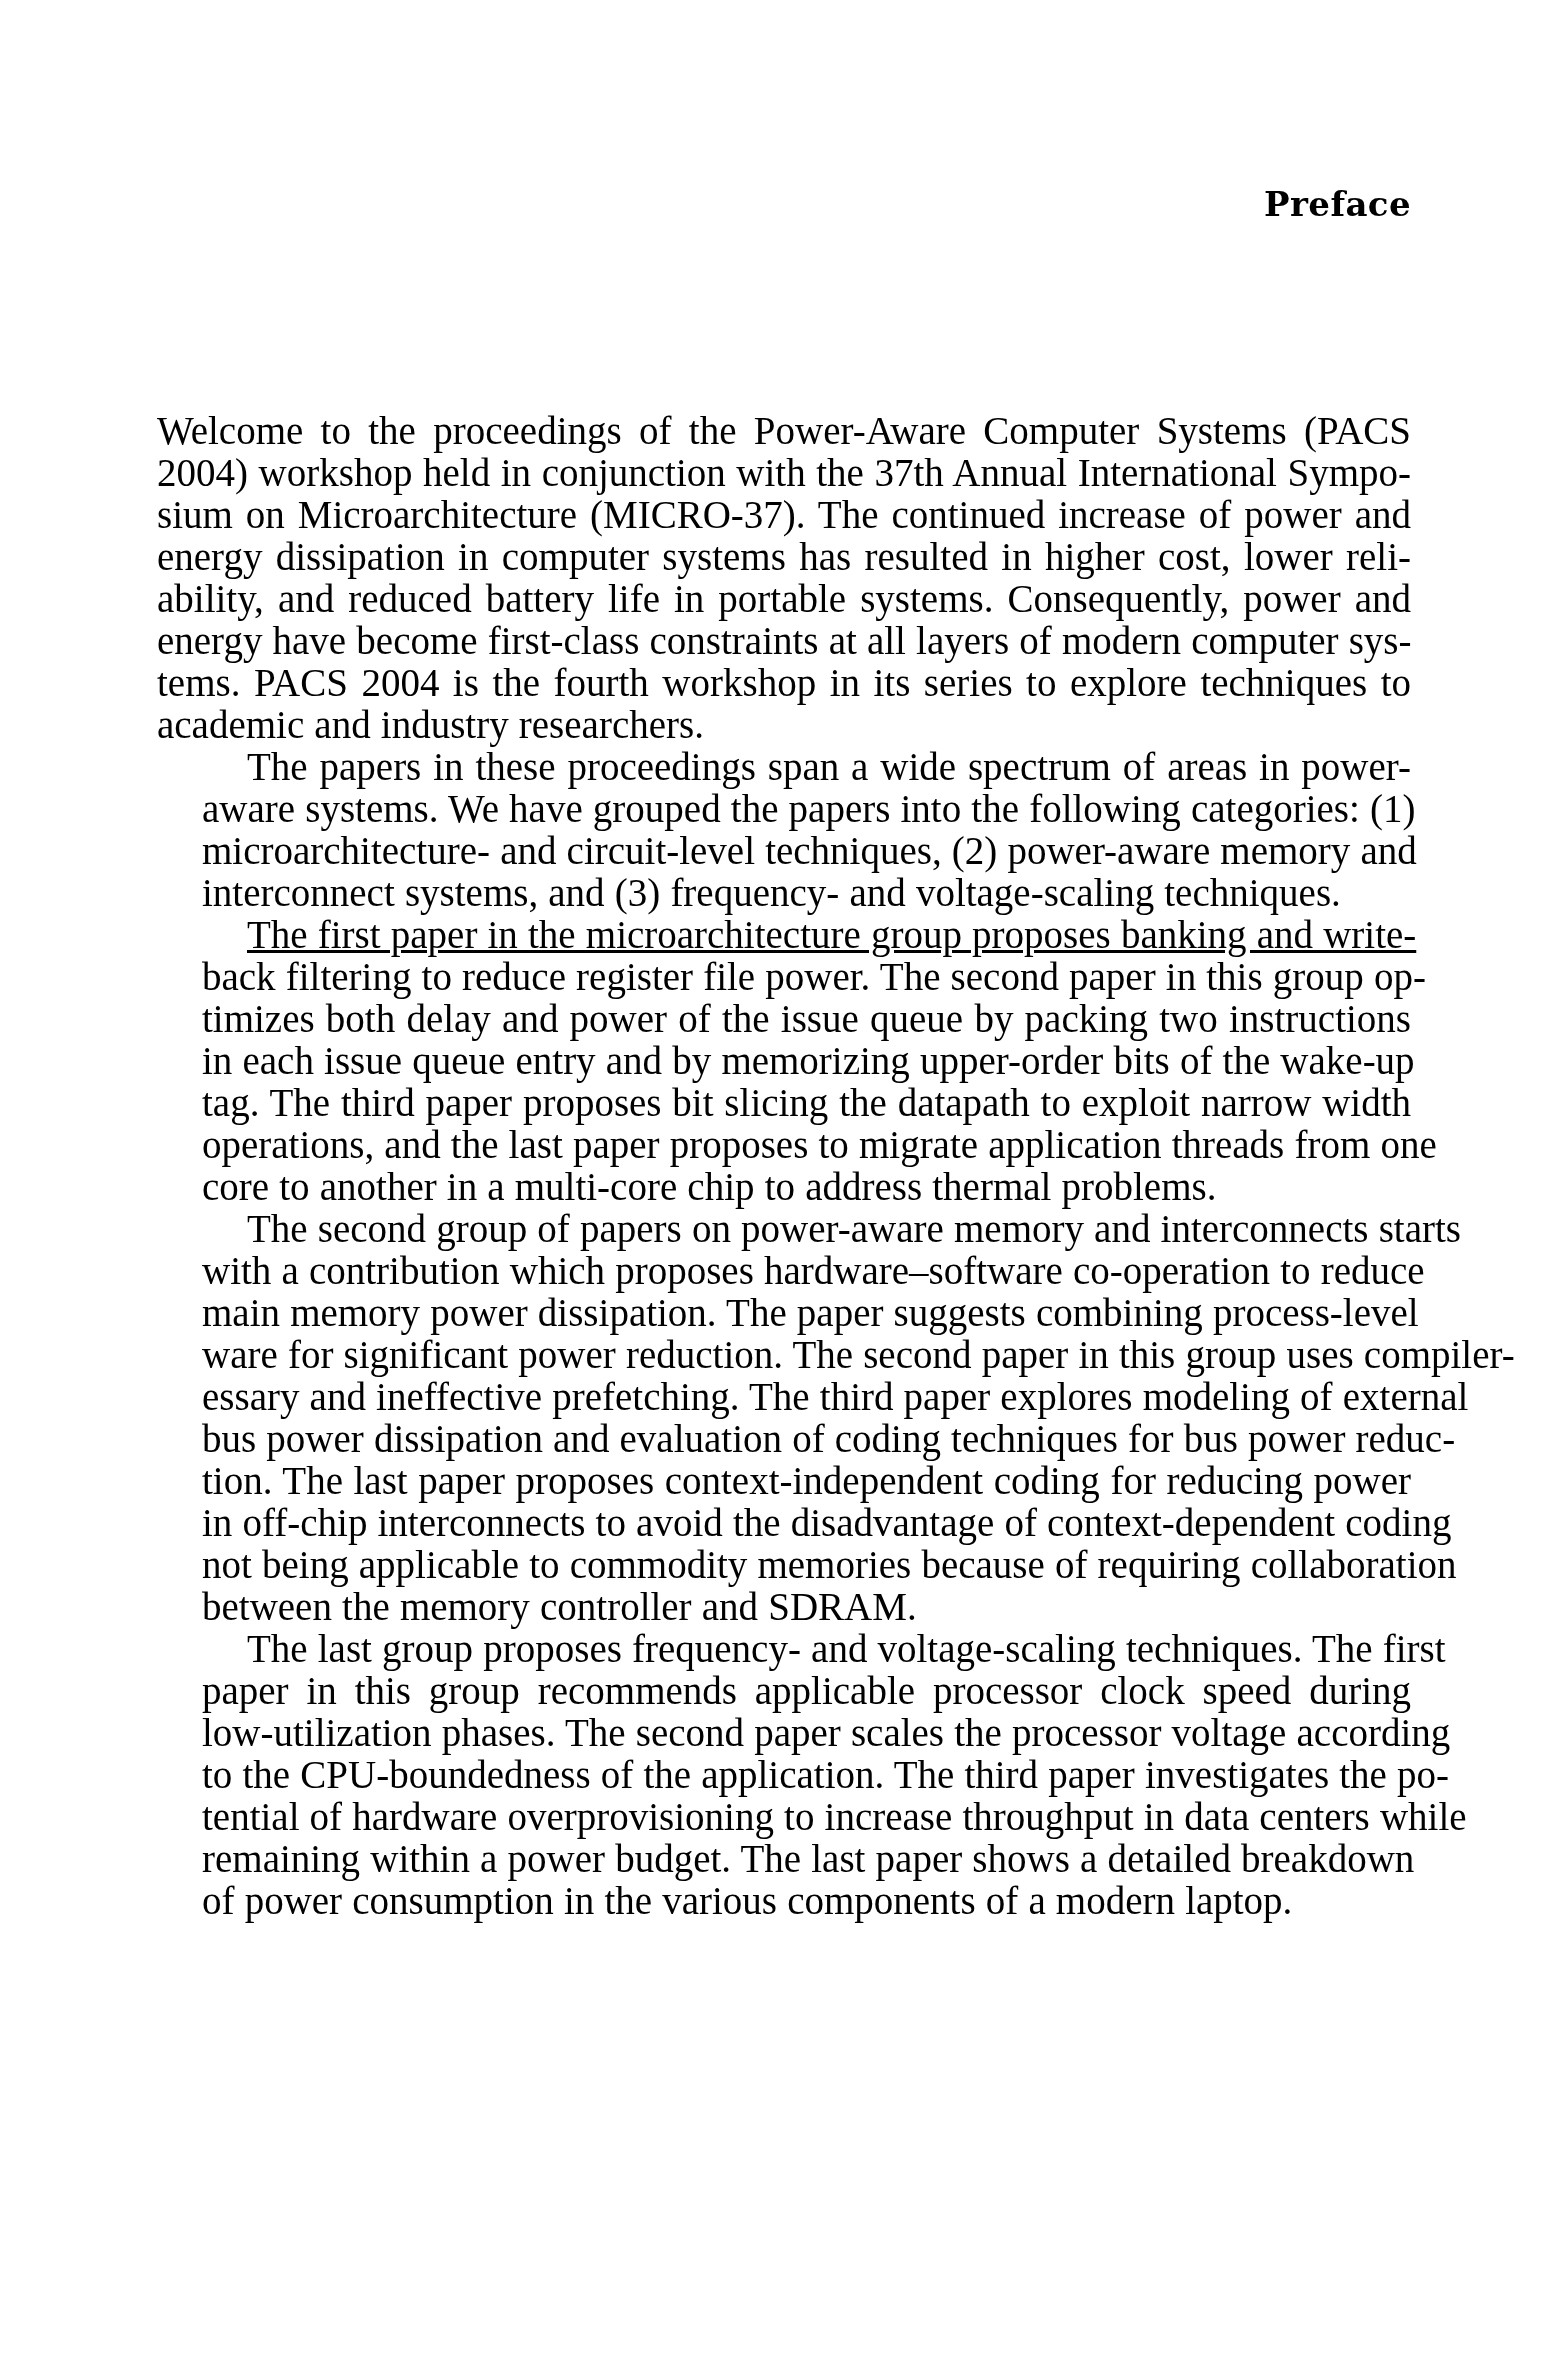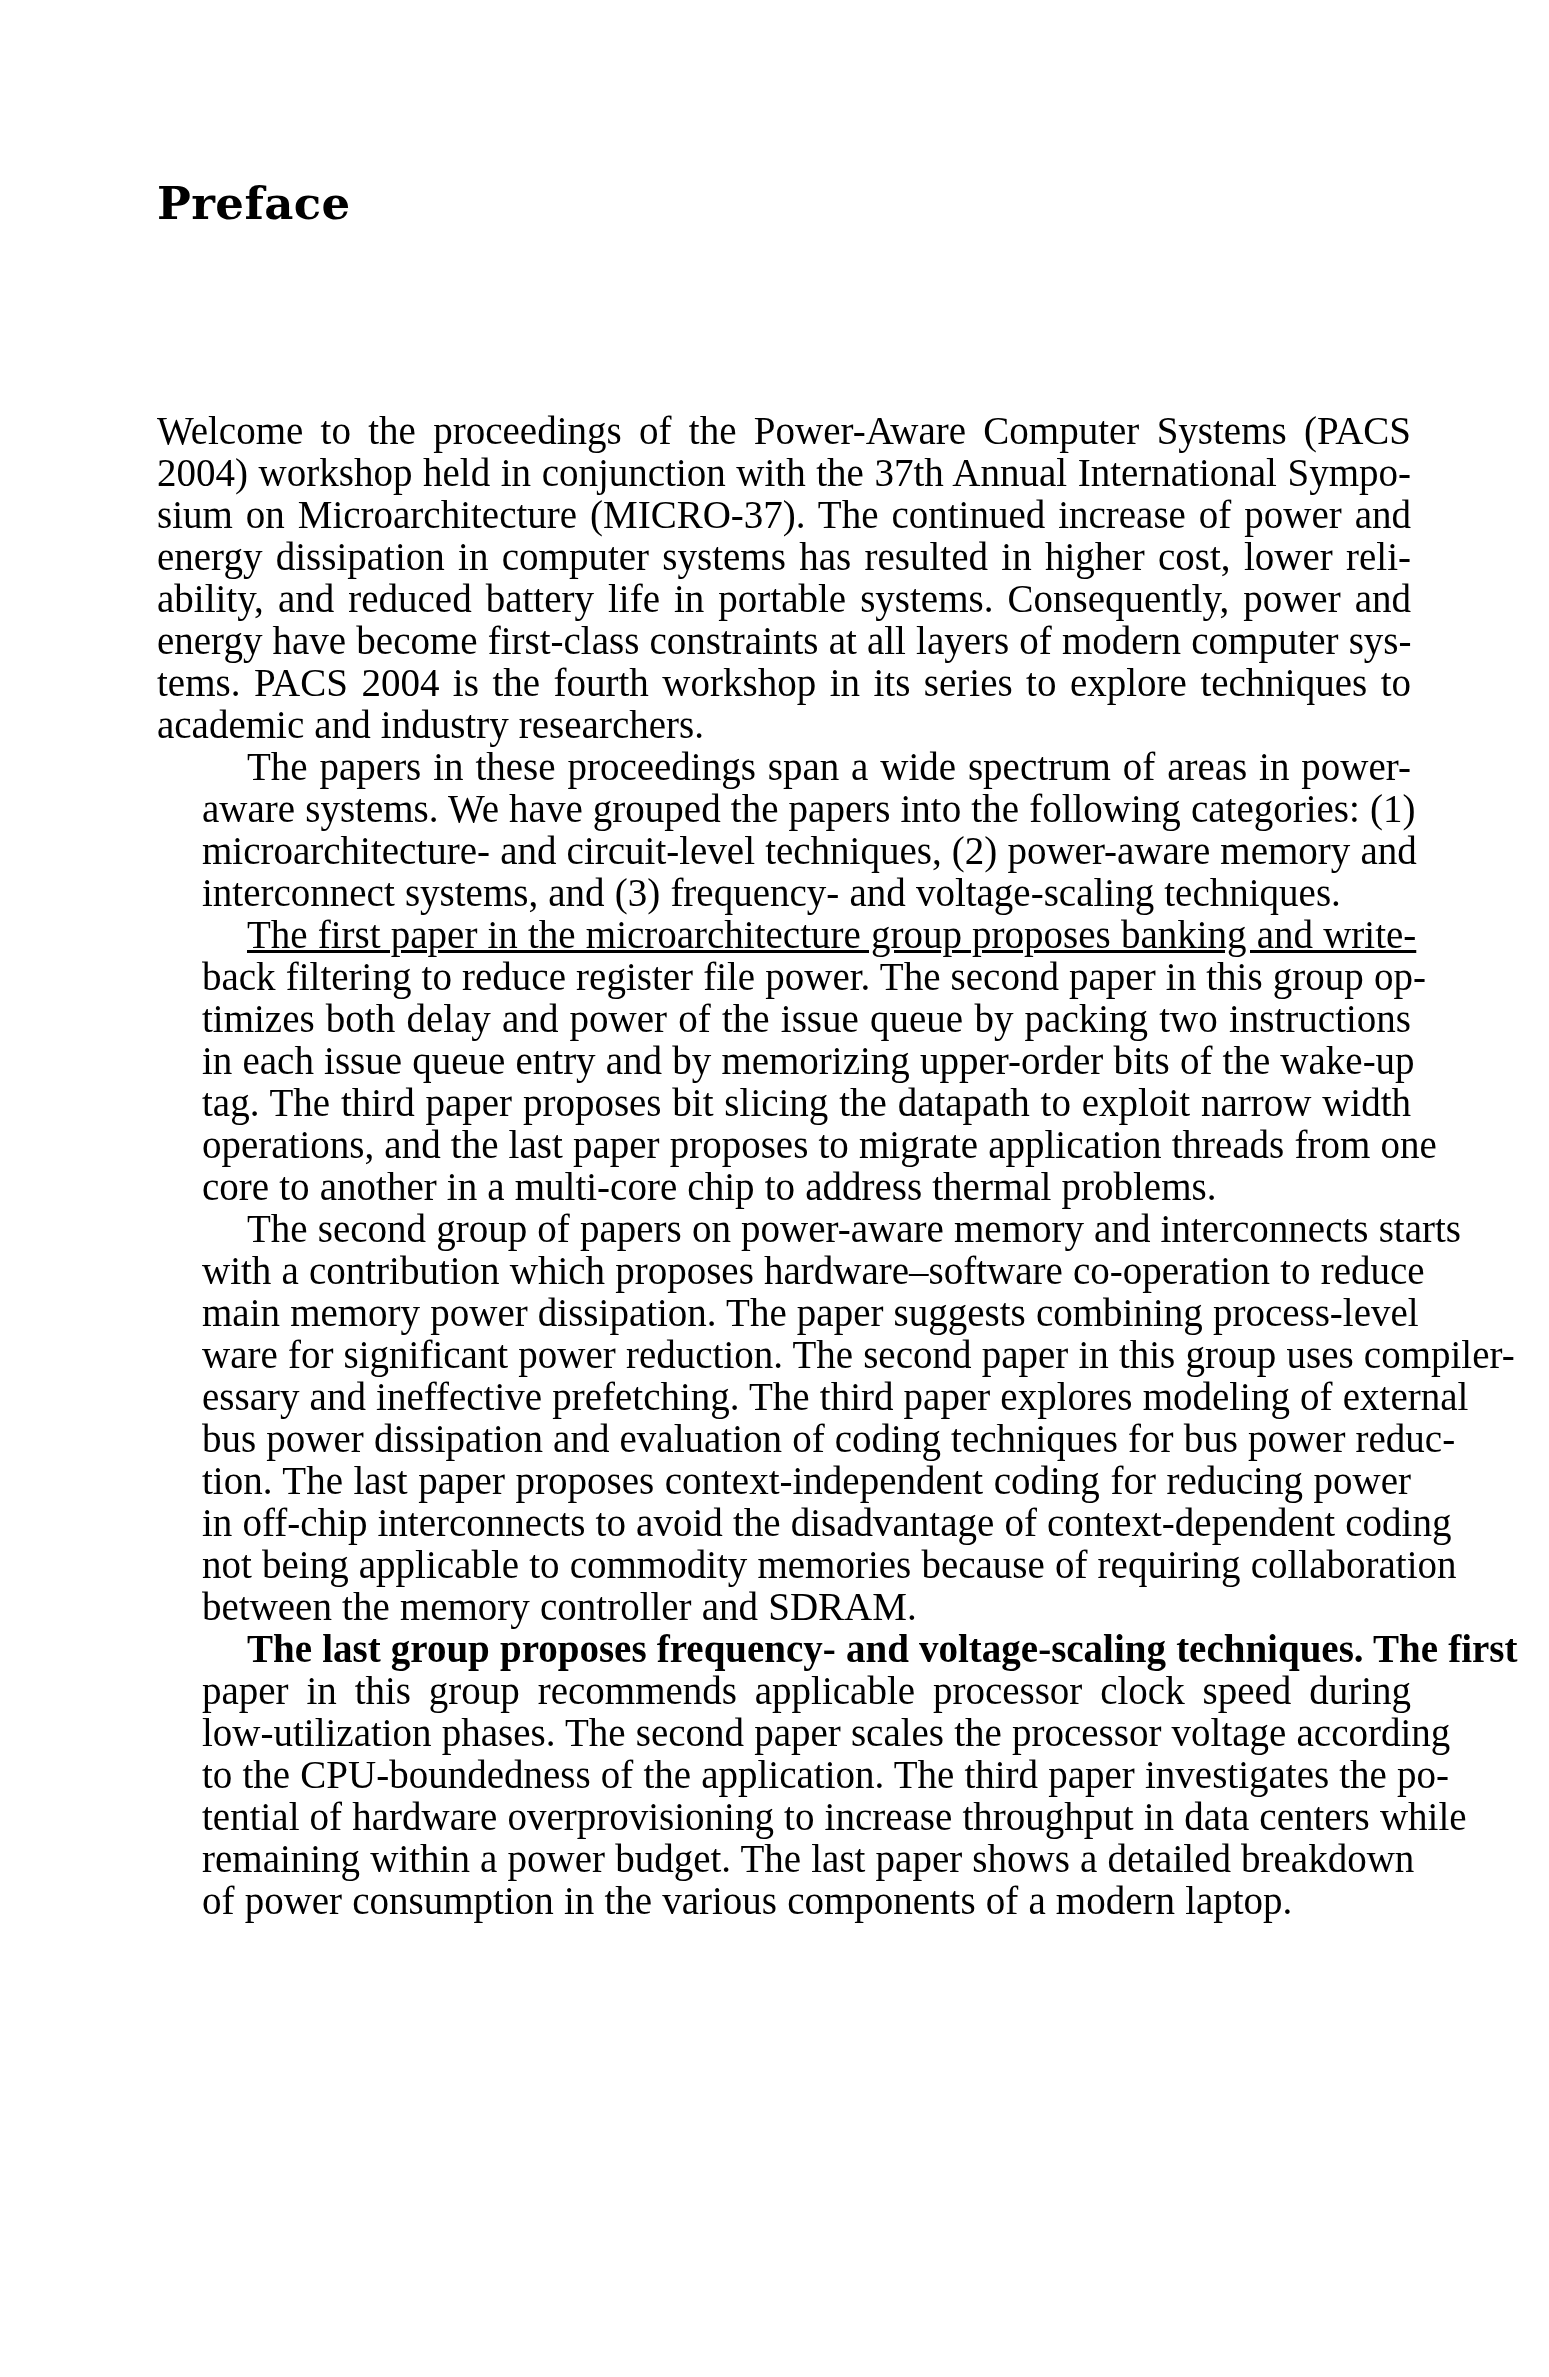--- a/index.html
+++ b/index.html
@@ -19,24 +19,24 @@
       position: absolute;
       left: 157px;
       top: 0;
       width: 1254px;
     }
     .title {
       position: absolute;
       top: 177px;
       left: 0;
       width: 1254px;
-      text-align: left;
+      text-align: right;
       font-family: "DejaVu Serif", "Liberation Serif", serif;
       font-weight: bold;
-      font-size: 45px;
+      font-size: 34px;
       line-height: 54px;
       margin: 0;
       letter-spacing: 0.4px;
     }
     .body-text {
       position: absolute;
       top: 410px;
       left: 0;
       width: 1254px;
     }
@@ -101,21 +101,21 @@
         <span class="line">main memory power dissipation. The paper suggests combining process-level</span>
         <span class="line">ware for significant power reduction. The second paper in this group uses compiler-</span>
         <span class="line">essary and ineffective prefetching. The third paper explores modeling of external</span>
         <span class="line">bus power dissipation and evaluation of coding techniques for bus power reduc-</span>
         <span class="line">tion. The last paper proposes context-independent coding for reducing power</span>
         <span class="line">in off-chip interconnects to avoid the disadvantage of context-dependent coding</span>
         <span class="line">not being applicable to commodity memories because of requiring collaboration</span>
         <span class="line last">between the memory controller and SDRAM.</span>
       </p>
     <p class="para indent">
-        <span class="line" style="padding-left: 45px; font-weight: bold;">The last group proposes frequency- and voltage-scaling techniques. The first</span>
+        <span class="line" style="padding-left: 45px;">The last group proposes frequency- and voltage-scaling techniques. The first</span>
         <span class="line">paper in this group recommends applicable processor clock speed during</span>
         <span class="line">low-utilization phases. The second paper scales the processor voltage according</span>
         <span class="line">to the CPU-boundedness of the application. The third paper investigates the po-</span>
         <span class="line">tential of hardware overprovisioning to increase throughput in data centers while</span>
         <span class="line">remaining within a power budget. The last paper shows a detailed breakdown</span>
         <span class="line last">of power consumption in the various components of a modern laptop.</span>
       </p>
   </div>
 </div>
 

